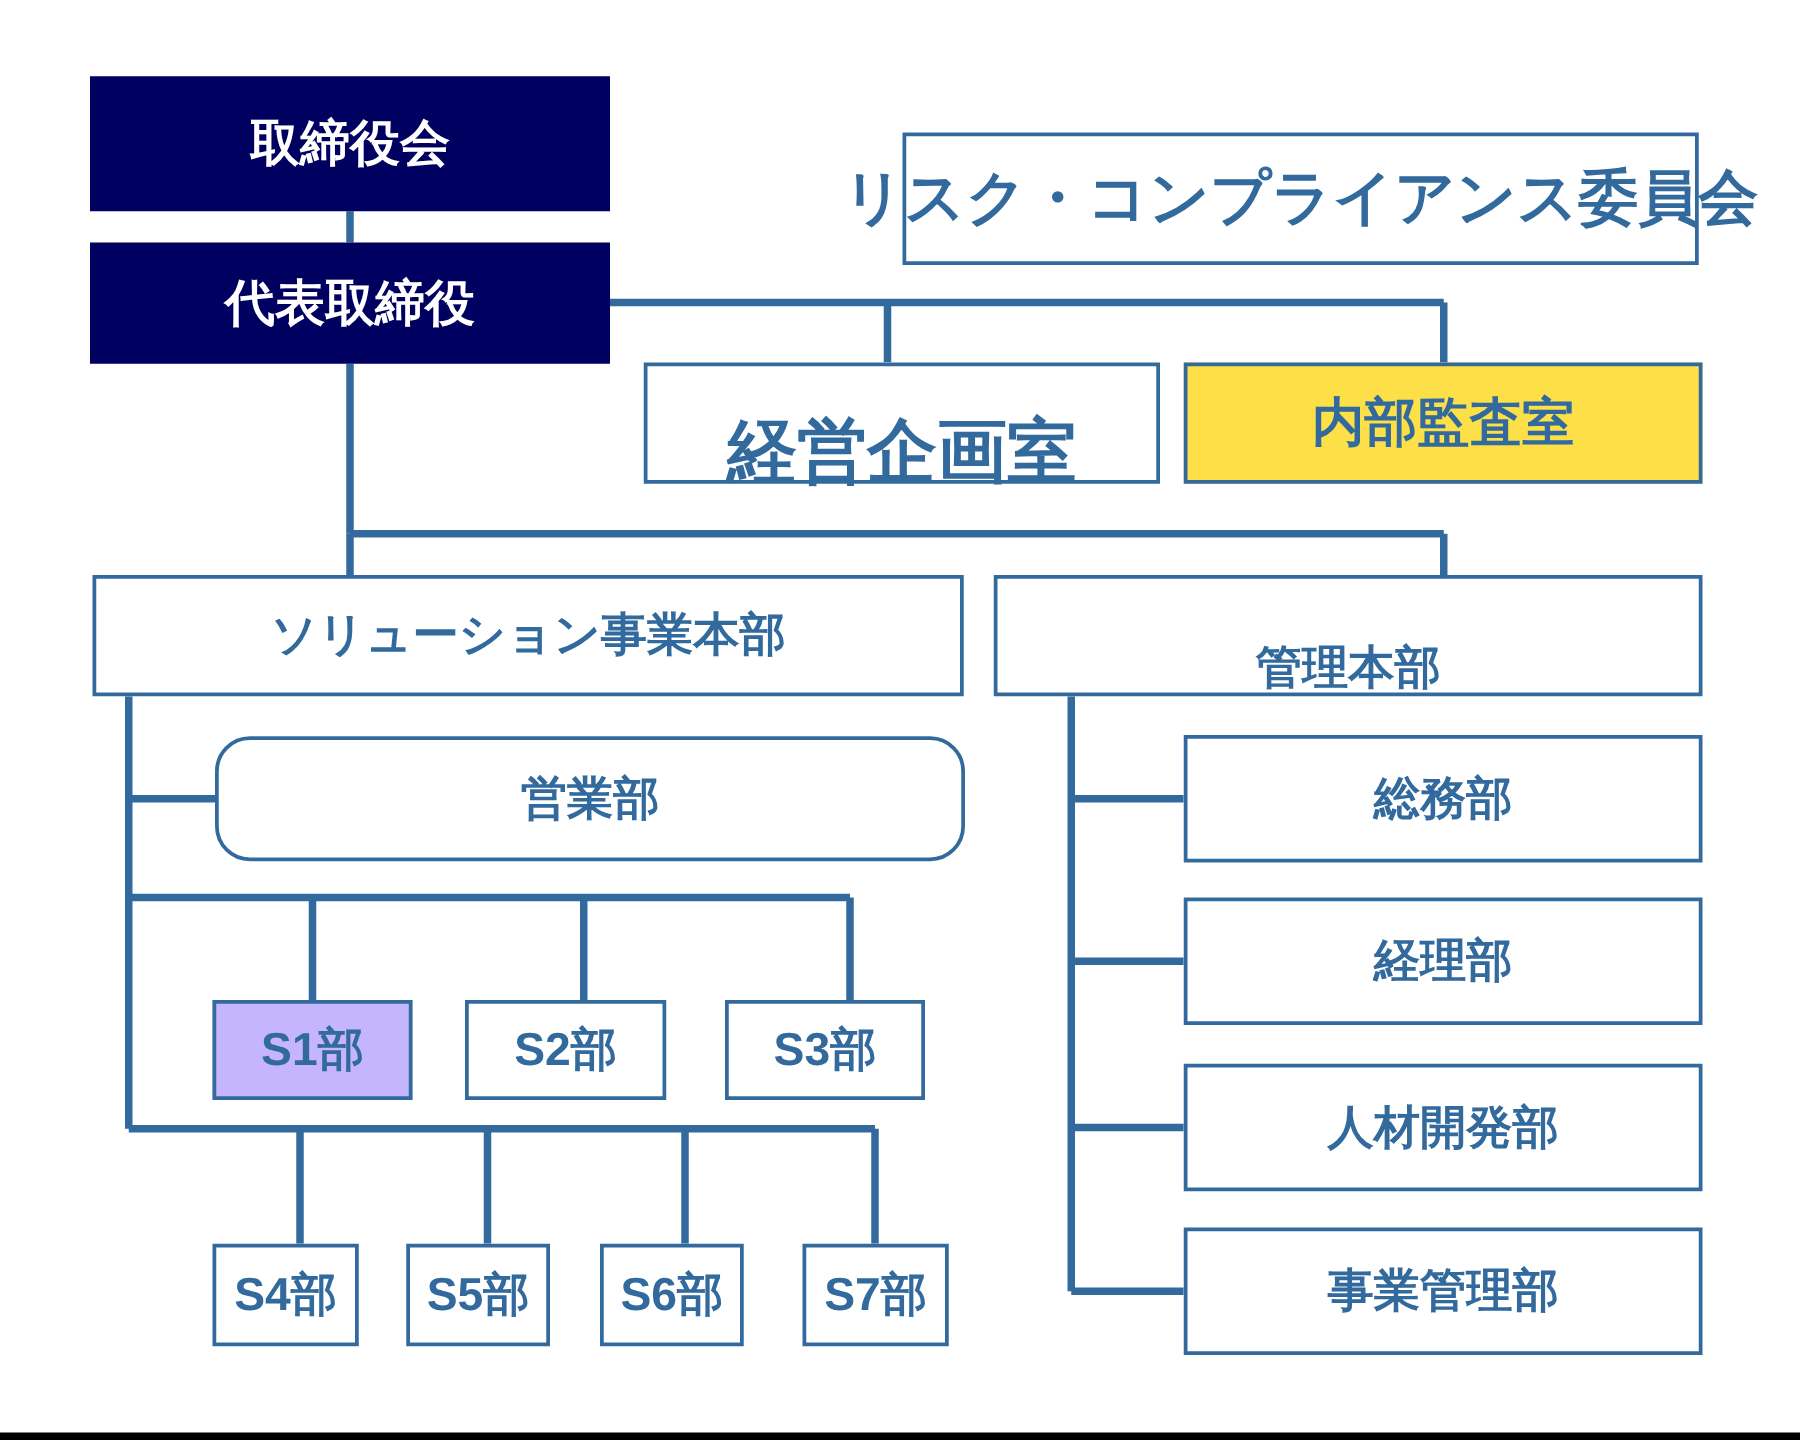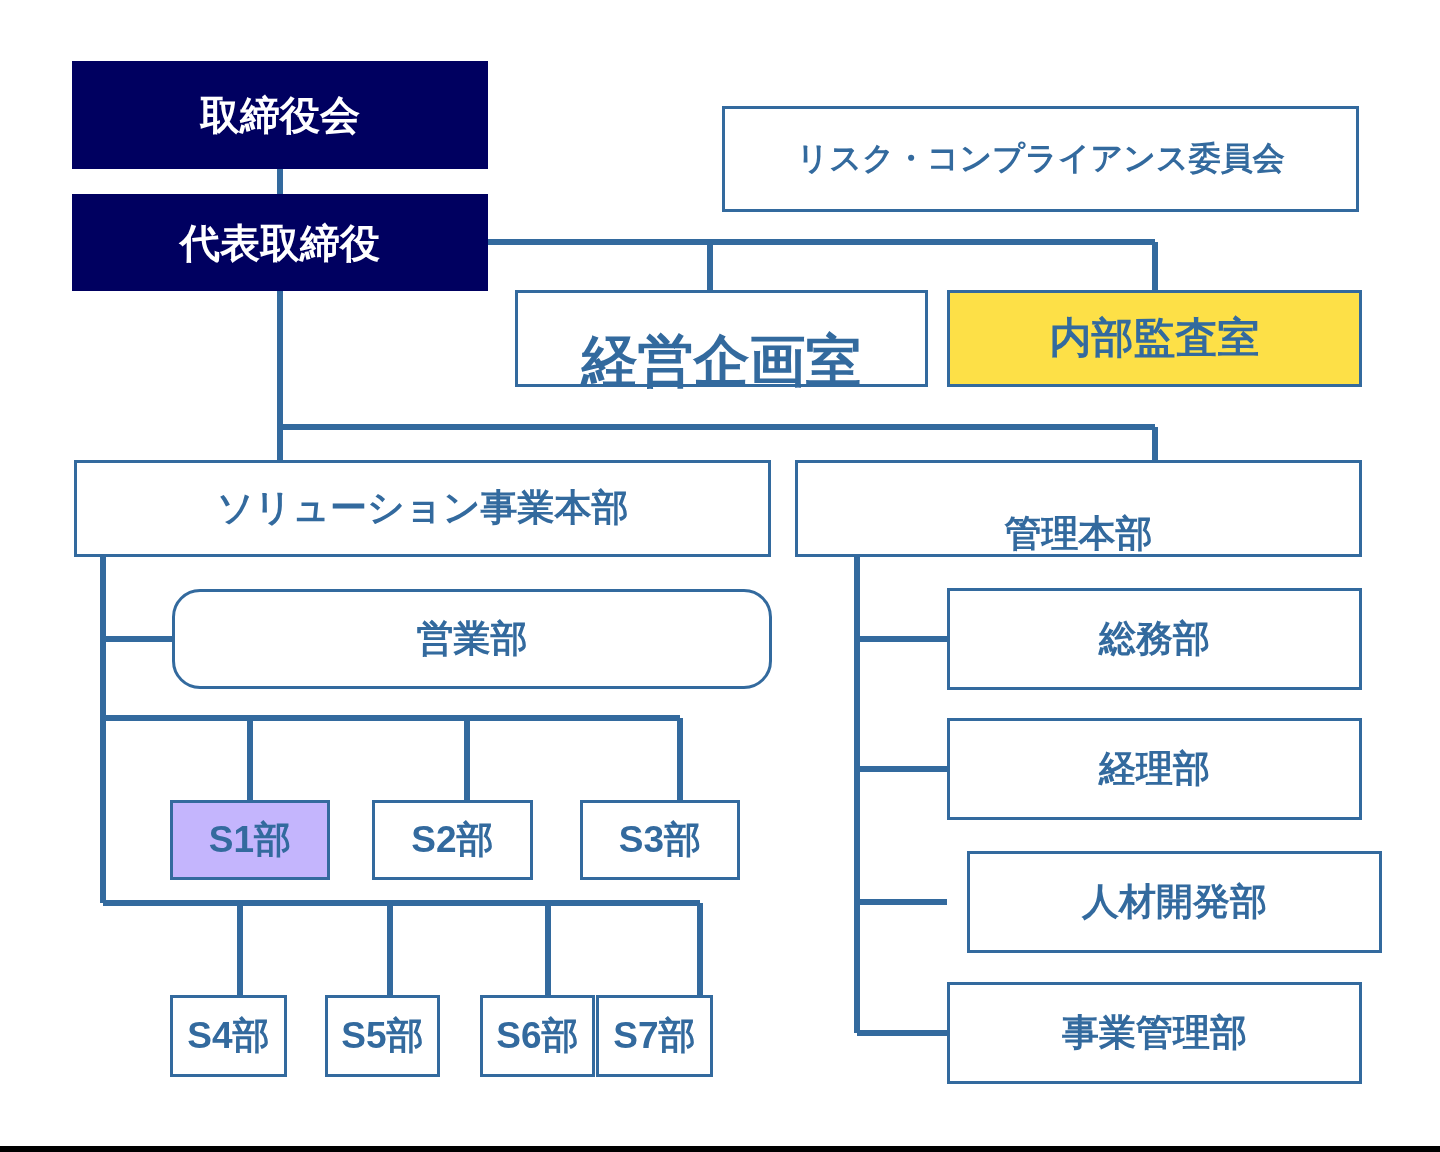--- a/index.html
+++ b/index.html
@@ -90,21 +90,21 @@
   </svg>
 
   <div id="node-layer">
       <div class="node-box node-filled" style="left: 72px; top: 61px; width: 416px; height: 108px; background: rgb(0, 0, 96); color: rgb(255, 255, 255);">
         <span style="font-size: 40px;">取締役会</span>
       </div>
       <div class="node-box node-filled" style="left: 72px; top: 194px; width: 416px; height: 97px; background: rgb(0, 0, 96); color: rgb(255, 255, 255);">
         <span style="font-size: 40px;">代表取締役</span>
       </div>
       <div class="node-box node-outline" style="left: 722px; top: 106px; width: 637px; height: 106px; background: rgb(255, 255, 255); border-color: rgb(51, 106, 158); color: rgb(51, 106, 158);">
-        <span style="font-size: 32px;">リスク・コンプライアンス委員会</span>
+        <span style="font-size: 48px;">リスク・コンプライアンス委員会</span>
       </div>
       <div class="node-box node-outline" style="left: 515px; top: 290px; width: 413px; height: 97px; background: rgb(255, 255, 255); border-color: rgb(51, 106, 158); color: rgb(51, 106, 158);">
         <span style="font-size: 56px; margin-top: 45px;">経営企画室</span>
       </div>
       <div class="node-box node-outline" style="left: 947px; top: 290px; width: 415px; height: 97px; background: #fde047; border-color: rgb(51, 106, 158); color: rgb(51, 106, 158);">
         <span style="font-size: 42px;">内部監査室</span>
       </div>
       <div class="node-box node-outline" style="left: 74px; top: 460px; width: 697px; height: 97px; background: rgb(255, 255, 255); border-color: rgb(51, 106, 158); color: rgb(51, 106, 158);">
         <span style="font-size: 37px;">ソリューション事業本部</span>
       </div>
@@ -125,30 +125,30 @@
       </div>
       <div class="node-box node-outline" style="left: 170px; top: 995px; width: 117px; height: 82px; background: rgb(255, 255, 255); border-color: rgb(51, 106, 158); color: rgb(51, 106, 158);">
         <span style="font-size: 37px;">S4部</span>
       </div>
       <div class="node-box node-outline" style="left: 325px; top: 995px; width: 115px; height: 82px; background: rgb(255, 255, 255); border-color: rgb(51, 106, 158); color: rgb(51, 106, 158);">
         <span style="font-size: 37px;">S5部</span>
       </div>
       <div class="node-box node-outline" style="left: 480px; top: 995px; width: 115px; height: 82px; background: rgb(255, 255, 255); border-color: rgb(51, 106, 158); color: rgb(51, 106, 158);">
         <span style="font-size: 37px;">S6部</span>
       </div>
-      <div class="node-box node-outline" style="left: 596px; top: 995px; width: 117px; height: 82px; background: rgb(255, 255, 255); border-color: rgb(51, 106, 158); color: rgb(51, 106, 158);">
+      <div class="node-box node-outline" style="left: 642px; top: 995px; width: 117px; height: 82px; background: rgb(255, 255, 255); border-color: rgb(51, 106, 158); color: rgb(51, 106, 158);">
         <span style="font-size: 37px;">S7部</span>
       </div>
       <div class="node-box node-outline" style="left: 947px; top: 588px; width: 415px; height: 102px; background: rgb(255, 255, 255); border-color: rgb(51, 106, 158); color: rgb(51, 106, 158);">
         <span style="font-size: 37px;">総務部</span>
       </div>
       <div class="node-box node-outline" style="left: 947px; top: 718px; width: 415px; height: 102px; background: rgb(255, 255, 255); border-color: rgb(51, 106, 158); color: rgb(51, 106, 158);">
         <span style="font-size: 37px;">経理部</span>
       </div>
-      <div class="node-box node-outline" style="left: 947px; top: 851px; width: 415px; height: 102px; background: rgb(255, 255, 255); border-color: rgb(51, 106, 158); color: rgb(51, 106, 158); margin-left: 20px;">
+      <div class="node-box node-outline" style="left: 947px; top: 851px; width: 415px; height: 102px; background: rgb(255, 255, 255); border-color: rgb(51, 106, 158); color: rgb(51, 106, 158);">
         <span style="font-size: 37px;">人材開発部</span>
       </div>
       <div class="node-box node-outline" style="left: 947px; top: 982px; width: 415px; height: 102px; background: rgb(255, 255, 255); border-color: rgb(51, 106, 158); color: rgb(51, 106, 158);">
         <span style="font-size: 37px;">事業管理部</span>
       </div>
     </div>
 
   <div class="bottom-rule"></div>
 
 </div>

